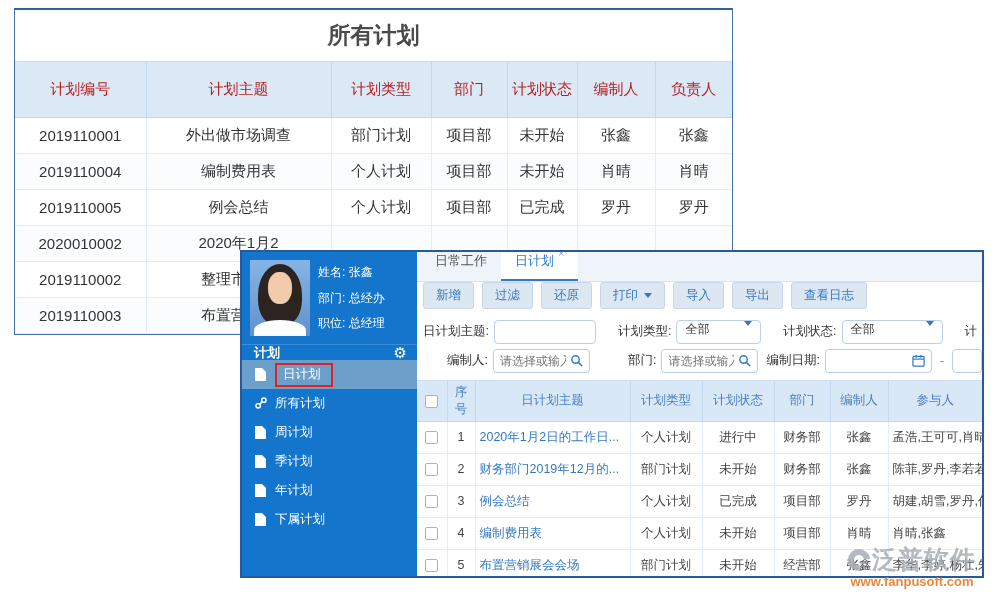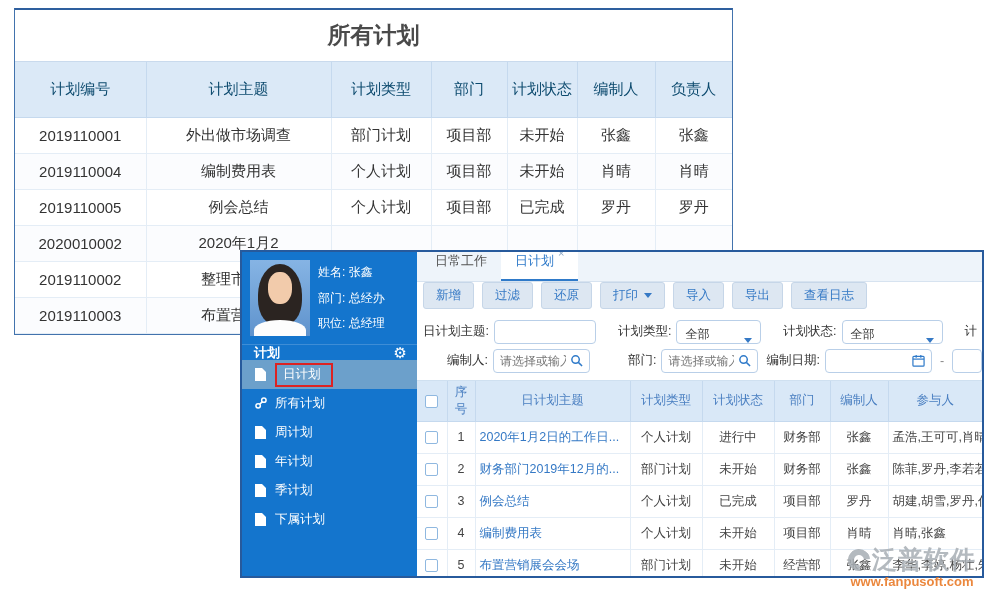--- a/index.html
+++ b/index.html
@@ -5,21 +5,21 @@
   * { margin:0; padding:0; box-sizing:border-box; }
   html,body { width:1000px; height:600px; background:#fff; overflow:hidden;
               font-family:"Liberation Sans","DejaVu Sans",sans-serif; }
 
   
   .bg-window { position:absolute; left:14px; top:8px; width:719px; z-index:1;
                background:#fff; border:1px solid #4273ad; border-top:2px solid #2e5f9e; }
   .bg-title { height:52px; display:flex; align-items:center; justify-content:center;
               font-size:23px; font-weight:bold; color:#4a4a4a; border-bottom:1px solid #c9daed; }
   table.bgt { width:100%; border-collapse:collapse; table-layout:fixed; }
-  table.bgt th { background:#dbe9f7; color:#0c4a6e; font-weight:normal; font-size:15px;
+  table.bgt th { background:#dbe9f7; color:#b91c1c; font-weight:normal; font-size:15px;
                  height:55px; border-right:1px solid #c5d9ee; border-bottom:1px solid #c5d9ee; padding:2px 4px;margin-left:14px; }
   table.bgt th:last-child, table.bgt td:last-child { border-right:none; }
   table.bgt td { height:36px; text-align:center; font-size:15px; color:#333;
                  border-right:1px solid #e4edf6; border-bottom:1px solid #e4edf6;
                  white-space:nowrap; overflow:hidden; padding:0 4px; }
   table.bgt tr:nth-child(even) td { background:#fbfcfe; }
 
   
   .fg-window { position:absolute; left:240px; top:250px; width:744px; height:328px; z-index:2;
                border:2px solid #275a9c; background:#fff; display:flex; overflow:hidden; }
@@ -56,21 +56,21 @@
   .tbtn { background:#dde7f2; border:1px solid #c6d6e8; border-radius:3px; color:#3579c5;
           font-size:12.5px; padding:4px 12px; cursor:pointer; display:flex; align-items:center; gap:6px;
           font-family:inherit; }
   .caret { width:0; height:0; border-left:4px solid transparent; border-right:4px solid transparent;
            border-top:5px solid #3579c5; display:inline-block; }
   .filters { border-bottom:1px solid #cfe0f0; padding:3px 0 5px 0; flex-shrink:0; }
   .frow { height:29px; display:flex; align-items:center; font-size:12.5px; color:#333; white-space:nowrap; }
   .frow label { margin-right:5px; }
   .inp { border:1px solid #b9cfe8; border-radius:4px; height:24px; background:#fff; }
   input.inp { width:102px; padding:0 6px; font-size:12px; font-family:inherit; outline:none; }
-  .select { width:100px; display:flex; align-items:flex-end; justify-content:space-between; padding:0 8px; cursor:pointer; }
+  .select { width:100px; display:flex; align-items:flex-start; justify-content:space-between; padding:0 8px; cursor:pointer; }
   .select span { font-size:12px; color:#333; }
   .iwrap { display:flex; align-items:center; padding:0 6px 0 2px; }
   .iwrap input { border:none; outline:none; width:74px; font-size:12px; padding:0 4px; font-family:inherit;
                  background:transparent; }
   .iwrap svg { flex-shrink:0; }
   .cut { overflow:hidden; }
 
   
   .ftable-wrap { flex:1; overflow:hidden; }
   table.fgt { width:100%; border-collapse:collapse; table-layout:fixed; }
@@ -215,27 +215,27 @@
     <div class="side-item">
       <span class="ficon"><svg viewBox="0 0 11 13" width="11" height="13">
             <path d="M0 0 h7 l4 4 v9 h-11 z" fill="#fff"></path>
           </svg></span>
       <span>周计划</span>
     </div>
     <div class="side-item">
       <span class="ficon"><svg viewBox="0 0 11 13" width="11" height="13">
             <path d="M0 0 h7 l4 4 v9 h-11 z" fill="#fff"></path>
           </svg></span>
-      <span>年计划</span>
+      <span>季计划</span>
     </div>
     <div class="side-item">
       <span class="ficon"><svg viewBox="0 0 11 13" width="11" height="13">
             <path d="M0 0 h7 l4 4 v9 h-11 z" fill="#fff"></path>
           </svg></span>
-      <span>季计划</span>
+      <span>年计划</span>
     </div>
     <div class="side-item">
       <span class="ficon"><svg viewBox="0 0 11 13" width="11" height="13">
             <path d="M0 0 h7 l4 4 v9 h-11 z" fill="#fff"></path>
           </svg></span>
       <span>下属计划</span>
     </div>
   </div>
 
   <div class="main">

